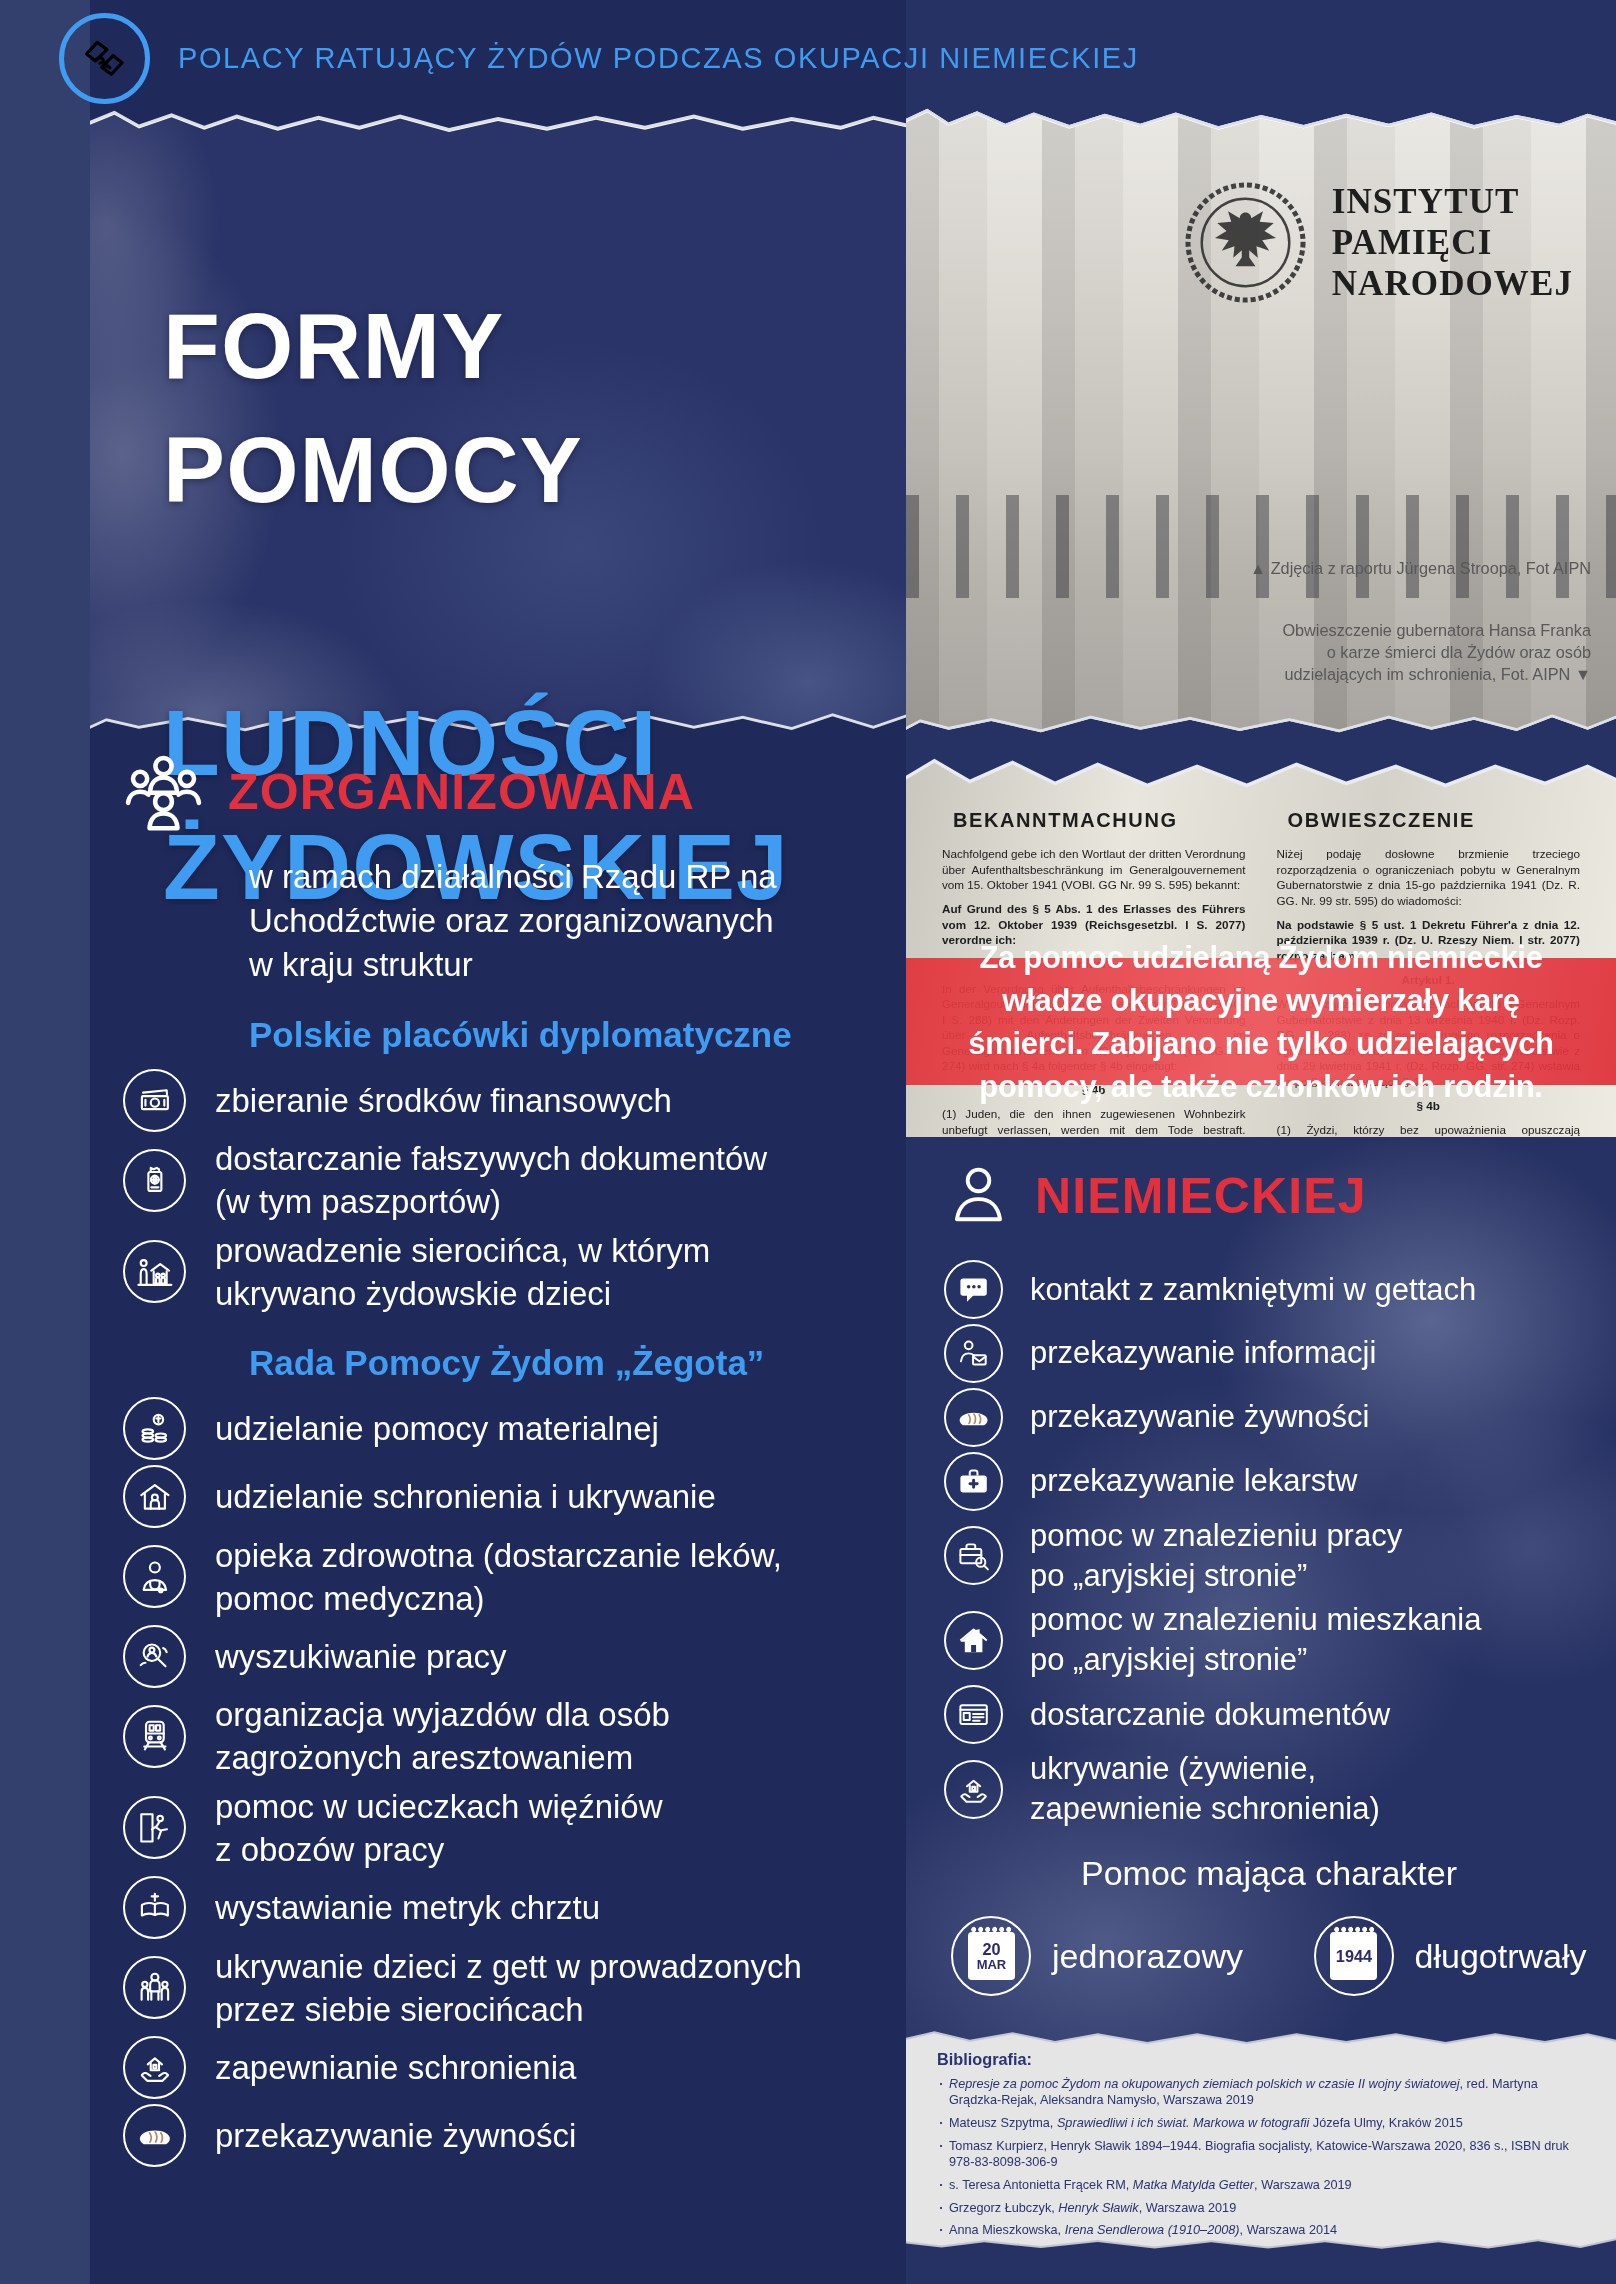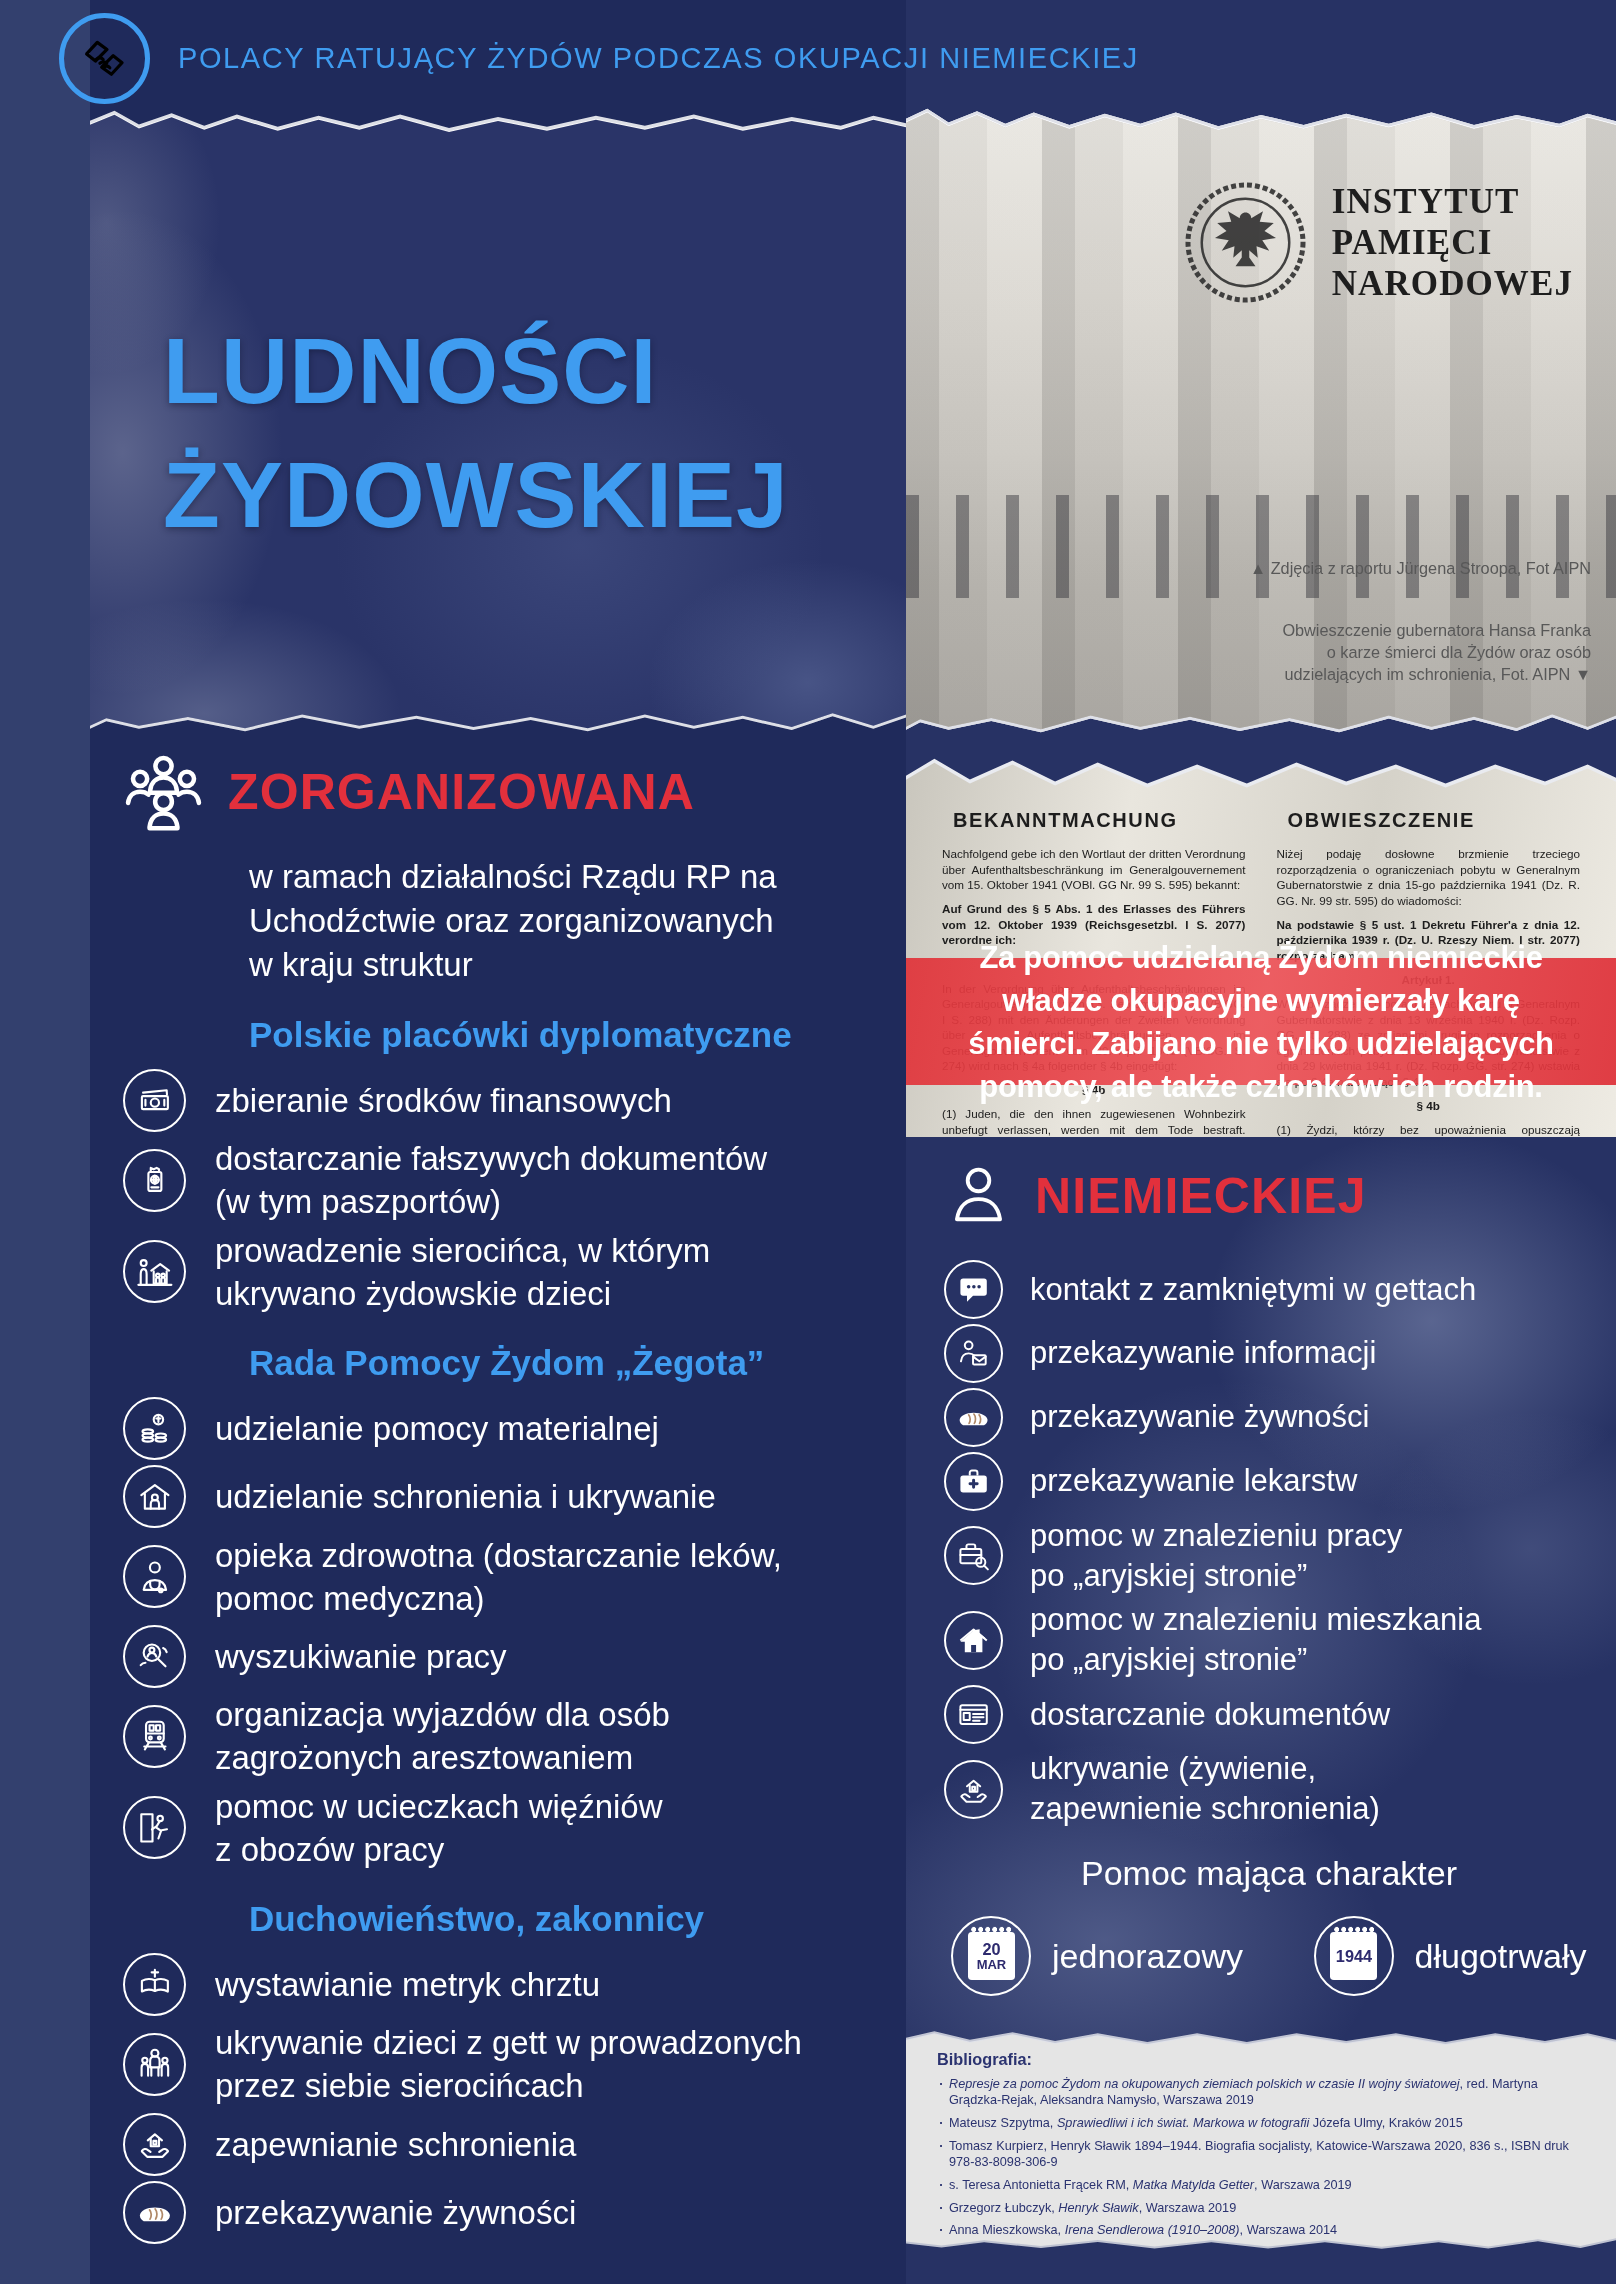--- a/index.html
+++ b/index.html
@@ -160,20 +160,22 @@
       <div class="captions">
         <div class="cap">▲ Zdjęcia z raportu Jürgena Stroopa, Fot AIPN</div>
         <div class="cap">Obwieszczenie gubernatora Hansa Franka
 o karze śmierci dla Żydów oraz osób
 udzielających im schronienia, Fot. AIPN ▼</div>
       </div>
     </div>
   </div>
 
   <div class="hero">
+    <div class="hero-white">FORMY
+POMOCY</div>
     <div class="hero-blue">LUDNOŚCI
 ŻYDOWSKIEJ</div>
   </div>
 
   <section class="org">
     <div class="sec-head">
       <span class="big-icon"><svg viewBox="0 0 64 64">
             <g class="ln">
               <circle cx="32" cy="12" r="6.4"></circle>
               <path d="M21.5 31c.8-6.4 5-10 10.5-10s9.7 3.6 10.5 10v2h-21z"></path>
@@ -341,21 +343,20 @@
                   </g>
                 </svg>
               </span>
                 <span class="item-text">pomoc w ucieczkach więźniów
 z obozów pracy</span>
               </div>
             </div>
         </div>
 
         <div class="group">
-          <h3 class="group-title">Duchowieństwo, zakonnicy</h3>
           <div>
 
               <div class="item">
                 <span class="circle-icon">
                 <svg viewBox="0 0 64 64">
                   <g class="ln">
                     <path d="M10 45c7-4 15-4 22-1 7-3 15-3 22 1V27c-7-4-15-4-22-1-7-3-15-3-22 1z"></path>
                     <path d="M32 26v18"></path>
                     <path d="M32 8v12M26.5 12.5h11"></path>
                   </g>

